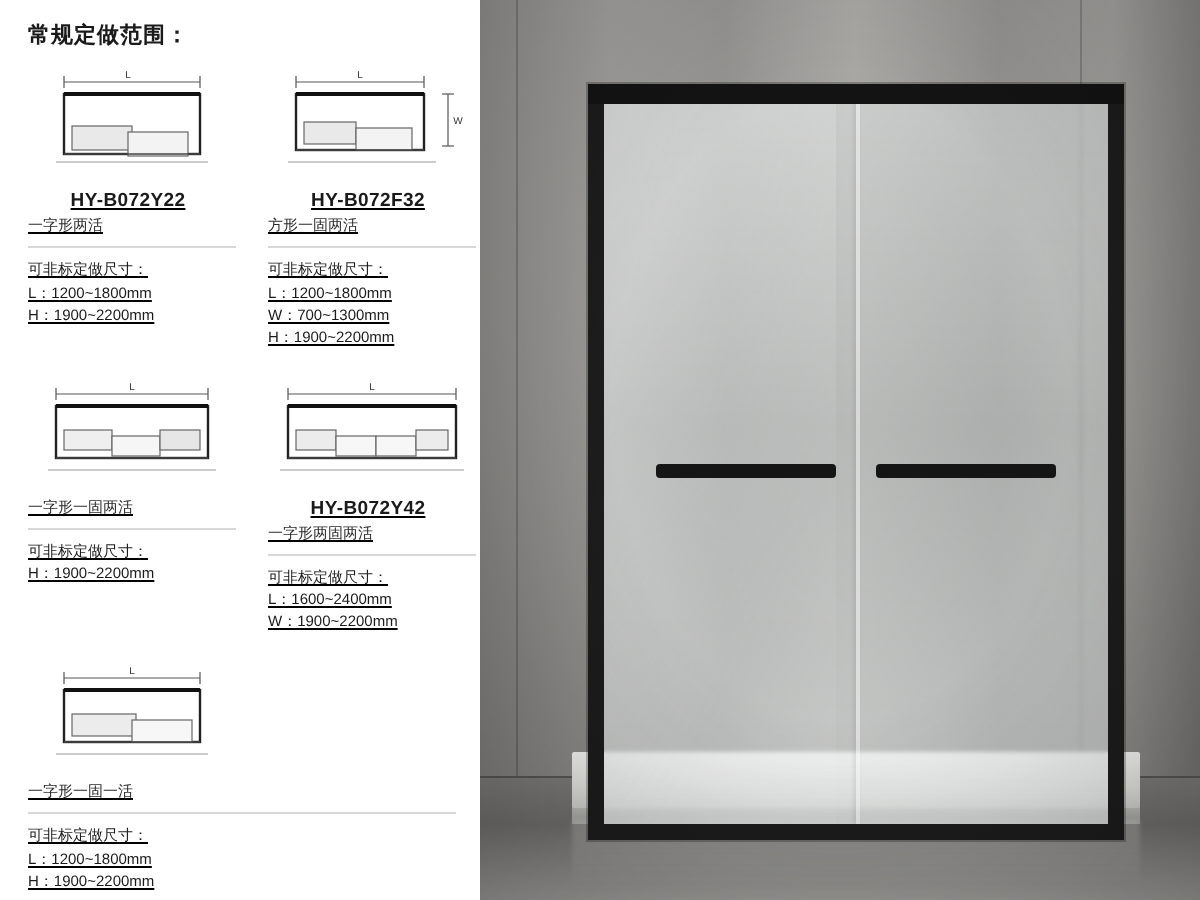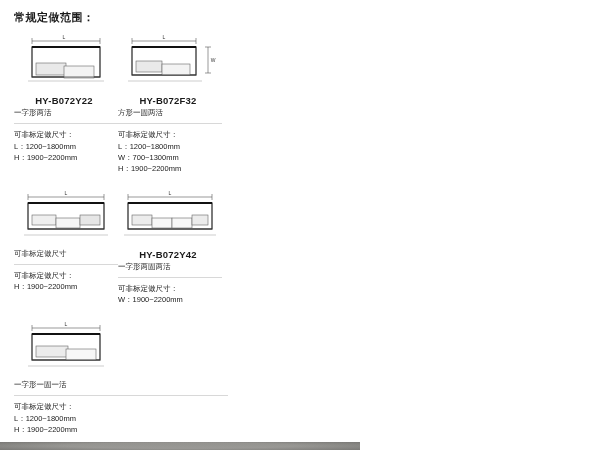--- a/index.html
+++ b/index.html
@@ -11,41 +11,41 @@
     height: 450px;
     font-family: "Liberation Sans", sans-serif;
     background: #ffffff;
     overflow: hidden;
   }
   .page {
     position: relative;
     width: 600px;
     height: 450px;
     display: flex;
-    flex-direction: column;
   }
   
   .spec-panel {
     position: relative;
     width: 240px;
     height: 450px;
     background: #ffffff;
     box-sizing: border-box;
     padding: 10px 8px 0 14px;
   }
   .spec-title {
     font-size: 11px;
     font-weight: bold;
     color: #1a1a1a;
     letter-spacing: 0.5px;
     margin: 0 0 8px 0;
   }
   .spec-row {
     display: flex;
-    gap: 0;
+    gap: 16px;
+    text-decoration: underline;
   }
   .spec-card {
     width: 104px;
     box-sizing: border-box;
     margin-bottom: 6px;
   }
   .spec-card.single { width: 104px; }
 
   .draw-box {
     position: relative;
@@ -306,21 +306,21 @@
             <text x="52" y="8" font-size="5" fill="#333" text-anchor="middle" font-family="Liberation Sans">L</text>
             <rect x="14" y="16" width="76" height="26" fill="none" stroke="#222" stroke-width="1.2"></rect>
             <line x1="14" y1="16" x2="90" y2="16" stroke="#111" stroke-width="2"></line>
             <rect x="18" y="28" width="24" height="10" fill="#efefef" stroke="#666" stroke-width="0.6"></rect>
             <rect x="42" y="31" width="24" height="10" fill="#f6f6f6" stroke="#666" stroke-width="0.6"></rect>
             <rect x="66" y="28" width="20" height="10" fill="#e6e6e6" stroke="#666" stroke-width="0.6"></rect>
             <line x1="14" y1="42" x2="90" y2="42" stroke="#444" stroke-width="0.8"></line>
             <line x1="10" y1="48" x2="94" y2="48" stroke="#999" stroke-width="0.5"></line>
           </svg>
         </div>
-        <div class="subtitle">可非标定做尺寸</div>
+        <div class="subtitle">一字形一固两活</div>
         <div class="divider"></div>
         <div class="dims">
           <div class="dim-head">可非标定做尺寸：</div>
           <div class="dim-line">H：1900~2200mm</div>
         </div>
       </div>
 
       <div class="spec-card">
         <div class="draw-box">
           <svg width="100" height="58" viewBox="0 0 100 58">
@@ -336,20 +336,21 @@
             <rect x="74" y="28" width="16" height="10" fill="#ececec" stroke="#666" stroke-width="0.6"></rect>
             <line x1="10" y1="42" x2="94" y2="42" stroke="#444" stroke-width="0.8"></line>
             <line x1="6" y1="48" x2="98" y2="48" stroke="#999" stroke-width="0.5"></line>
           </svg>
         </div>
         <div class="code">HY-B072Y42</div>
         <div class="subtitle">一字形两固两活</div>
         <div class="divider"></div>
         <div class="dims">
           <div class="dim-head">可非标定做尺寸：</div>
+          <div class="dim-line">L：1600~2400mm</div>
           <div class="dim-line">W：1900~2200mm</div>
         </div>
       </div>
     </div>
 
     <div class="spec-row" style="margin-top:6px;">
       <div class="spec-card single">
         <div class="draw-box">
           <svg width="100" height="58" viewBox="0 0 100 58">
             <line x1="18" y1="10" x2="86" y2="10" stroke="#555" stroke-width="0.6"></line>

